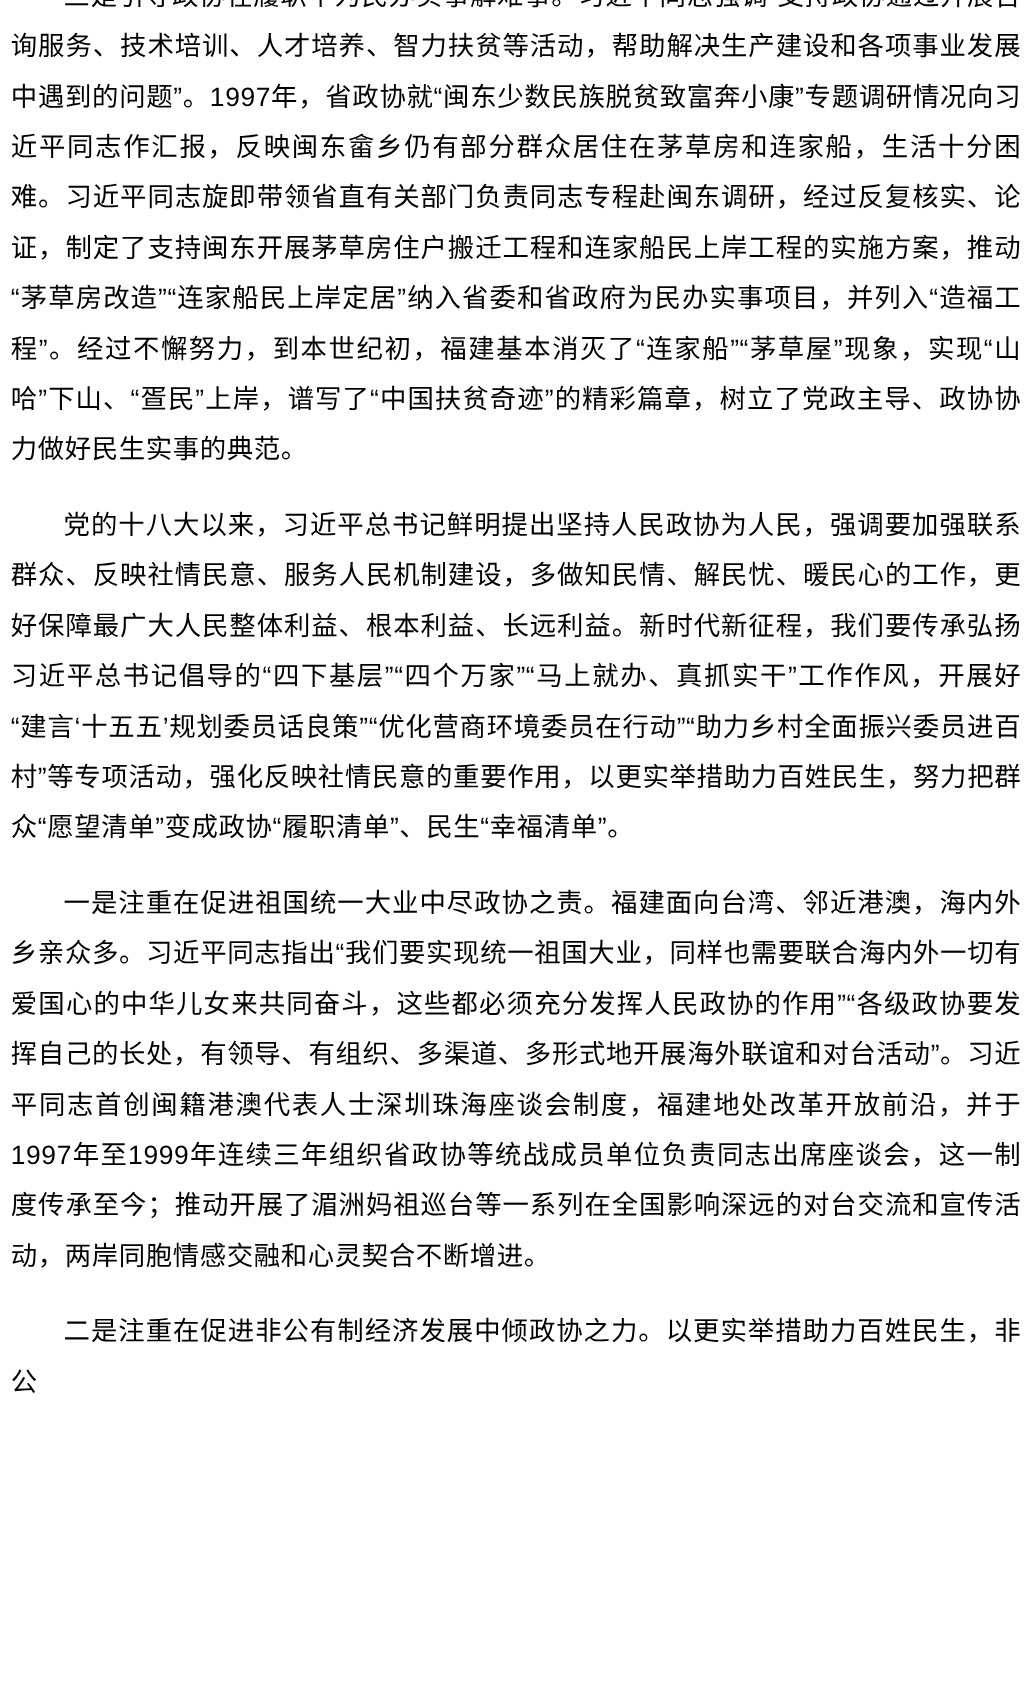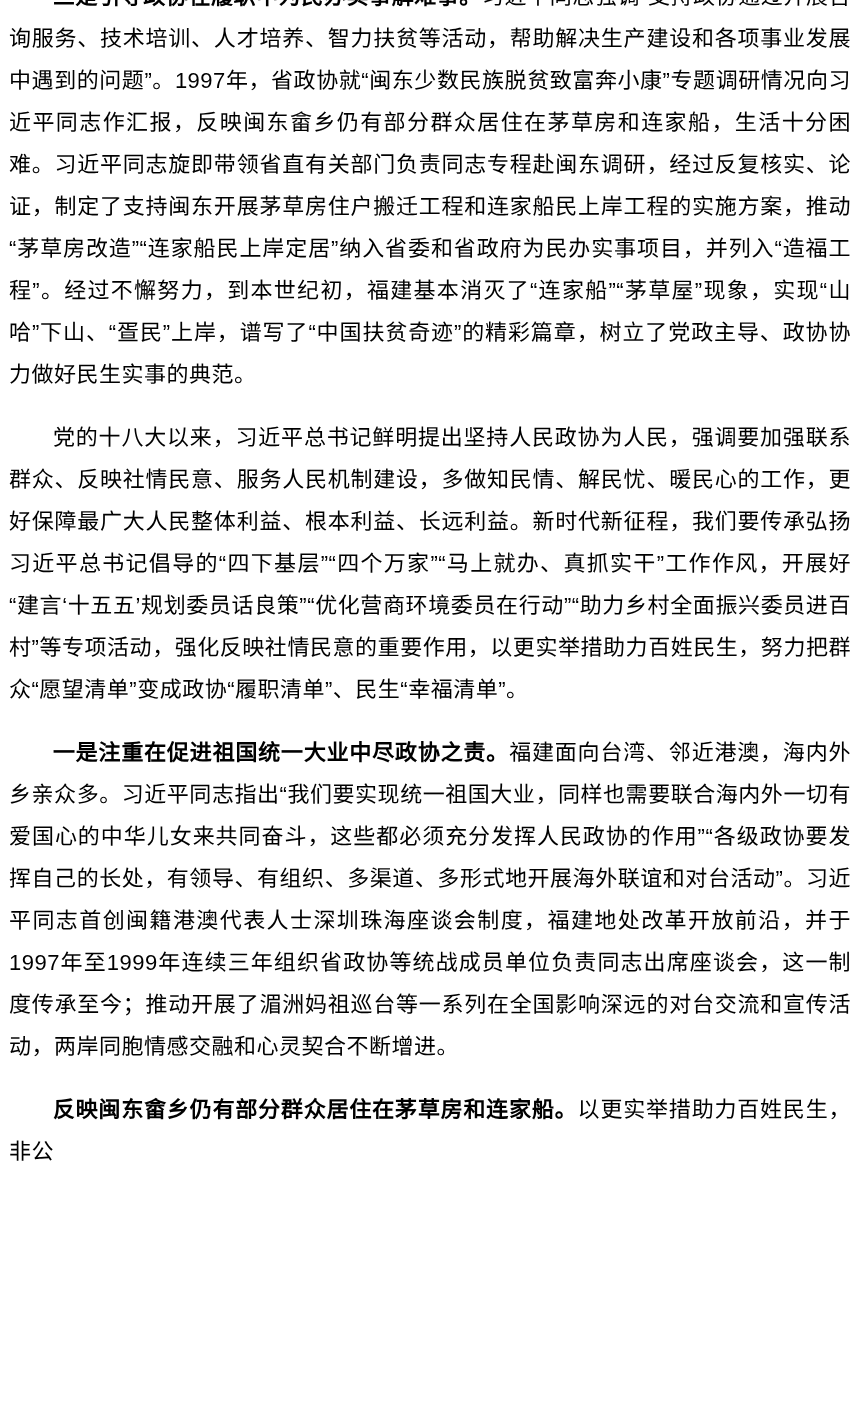--- a/index.html
+++ b/index.html
@@ -30,34 +30,34 @@
     margin: 0 0 21px 0;
     text-indent: 2em;
   }
   .para:last-child {
     margin-bottom: 0;
   }
   .heading {
     font-weight: 700;
   }
   .lead-bold {
-    font-weight: 700;
+    font-weight: 400;
     margin-top: 48px;
   }
 </style>
 </head>
 <body>
 
 <main class="viewport">
   <article class="doc">
 
     <p class="para"><span class="lead-bold">三是引导政协在履职中为民办实事解难事。</span><span>习近平同志强调“支持政协通过开展咨询服务、技术培训、人才培养、智力扶贫等活动，帮助解决生产建设和各项事业发展中遇到的问题”。1997年，省政协就“闽东少数民族脱贫致富奔小康”专题调研情况向习近平同志作汇报，反映闽东畲乡仍有部分群众居住在茅草房和连家船，生活十分困难。习近平同志旋即带领省直有关部门负责同志专程赴闽东调研，经过反复核实、论证，制定了支持闽东开展茅草房住户搬迁工程和连家船民上岸工程的实施方案，推动“茅草房改造”“连家船民上岸定居”纳入省委和省政府为民办实事项目，并列入“造福工程”。经过不懈努力，到本世纪初，福建基本消灭了“连家船”“茅草屋”现象，实现“山哈”下山、“疍民”上岸，谱写了“中国扶贫奇迹”的精彩篇章，树立了党政主导、政协协力做好民生实事的典范。</span></p>
 
     <p class="para"><span>党的十八大以来，习近平总书记鲜明提出坚持人民政协为人民，强调要加强联系群众、反映社情民意、服务人民机制建设，多做知民情、解民忧、暖民心的工作，更好保障最广大人民整体利益、根本利益、长远利益。新时代新征程，我们要传承弘扬习近平总书记倡导的“四下基层”“四个万家”“马上就办、真抓实干”工作作风，开展好“建言‘十五五’规划委员话良策”“优化营商环境委员在行动”“助力乡村全面振兴委员进百村”等专项活动，强化反映社情民意的重要作用，以更实举措助力百姓民生，努力把群众“愿望清单”变成政协“履职清单”、民生“幸福清单”。</span></p>
 
 
 
     <p class="para"><span class="lead-bold">一是注重在促进祖国统一大业中尽政协之责。</span><span>福建面向台湾、邻近港澳，海内外乡亲众多。习近平同志指出“我们要实现统一祖国大业，同样也需要联合海内外一切有爱国心的中华儿女来共同奋斗，这些都必须充分发挥人民政协的作用”“各级政协要发挥自己的长处，有领导、有组织、多渠道、多形式地开展海外联谊和对台活动”。习近平同志首创闽籍港澳代表人士深圳珠海座谈会制度，福建地处改革开放前沿，并于1997年至1999年连续三年组织省政协等统战成员单位负责同志出席座谈会，这一制度传承至今；推动开展了湄洲妈祖巡台等一系列在全国影响深远的对台交流和宣传活动，两岸同胞情感交融和心灵契合不断增进。</span></p>
 
-    <p class="para"><span class="lead-bold">反映闽东畲乡仍有部分群众居住在茅草房和连家船。</span><span>以更实举措助力百姓民生，非公</span></p>
+    <p class="para"><span class="lead-bold">二是注重在促进非公有制经济发展中倾政协之力。</span><span>以更实举措助力百姓民生，非公</span></p>
 
   </article>
 </main>
 
 </body></html>

